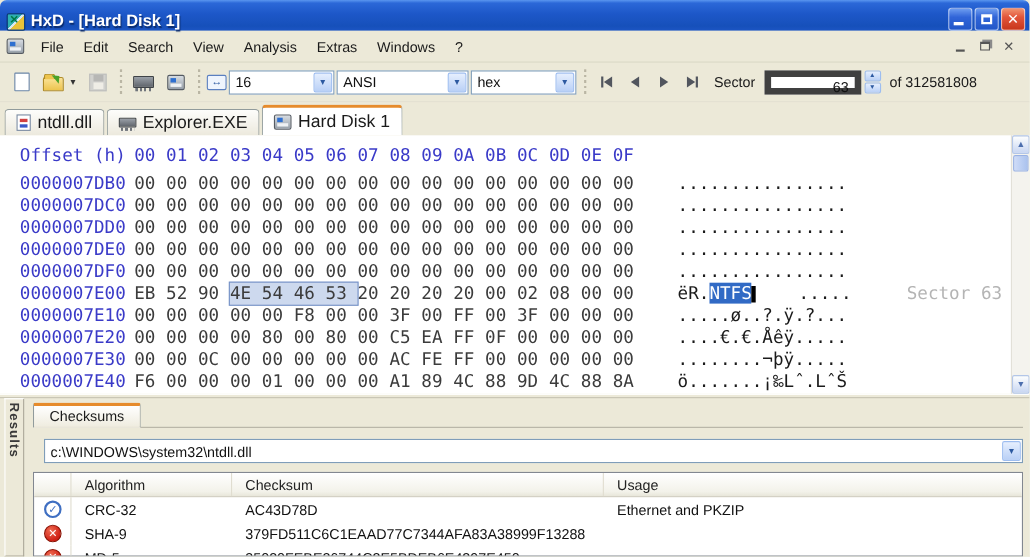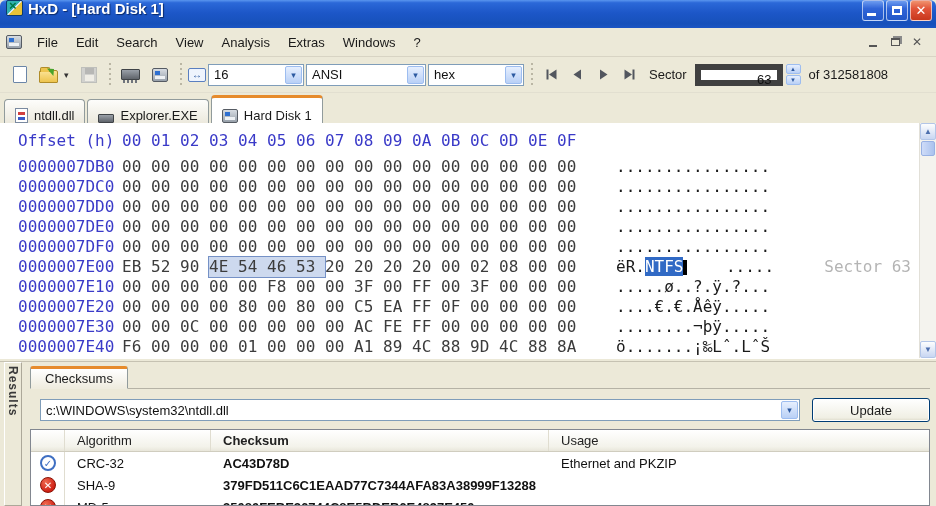--- a/index.html
+++ b/index.html
@@ -5,21 +5,21 @@
   :root{
     --accent_orange:#e68b2c; --selection_fill:#cdd9ee; --selection_border:#7591c6;
     --selection_strong:#316ac5; --offset_blue:#3a3ac8; --note_gray:#b4b4b4;
     --ok_blue:#3f6fc2; --error_red:#cf2015; --panel_beige:#ece9d8;
   }
   *{box-sizing:border-box; margin:0; padding:0;}
   body{font-family:"Liberation Sans","DejaVu Sans",sans-serif; background:#fff;}
   .window{width:936px;height:506px;overflow:hidden;position:relative;background:var(--panel_beige);}
 
   
-  .titlebar{height:28px;display:flex;align-items:flex-start;padding:0 4px 0 6px;
+  .titlebar{height:28px;display:flex;align-items:flex-end;padding:0 4px 0 6px;
     background:linear-gradient(180deg,#5a96ef 0%,#2b68d8 10%,#1d57c8 45%,#1650ba 85%,#1c55c4 100%);
     border-radius:6px 6px 0 0;}
   .app-icon{width:17px;height:16px;margin-right:5px;border-radius:2px;
     background:linear-gradient(135deg,#2fb0b0 0 45%,#d8e8f0 45% 55%,#e8c23a 55%);
     border:1px solid #0c3a6e;position:relative;}
   .app-icon::after{content:"×";position:absolute;left:2px;top:-3px;color:#074;font-weight:bold;font-size:13px;}
   .title-text{color:#fff;font-weight:bold;font-size:15px;text-shadow:1px 1px 1px #0a2a6a;flex:1;}
   .winbtns{display:flex;gap:2px;}
   .wbtn{width:22px;height:21px;border-radius:3px;border:1px solid #ffffff99;display:flex;align-items:center;justify-content:center;
     background:linear-gradient(180deg,#6d9cf0 0%,#3064d8 40%,#2257c8 100%);color:#fff;font-size:12px;font-weight:bold;position:relative;}
@@ -69,21 +69,21 @@
   .navbtn svg{fill:#52565e;}
   .tool-label{font-size:13px;color:#1a1a1a;padding:0 6px;}
   .num-input{width:88px;height:22px;border:6px solid #404040;background:#fff;font-size:13px;color:#111;
     text-align:right;padding:2px 5px 0 0;}
   .spinner{display:flex;flex-direction:column;gap:1px;margin-left:1px;}
   .spin-btn{width:15px;height:10px;background:linear-gradient(#e6effe,#b9d0f6);border:1px solid #9dbdf0;border-radius:2px;
     color:#2c59a0;font-size:6px;line-height:8px;text-align:center;}
 
   
   .tabbar{height:30px;display:flex;align-items:flex-end;background:var(--panel_beige);padding:0 0 0 4px;gap:2px;}
-  .tab{height:24px;display:flex;align-items:flex-end;gap:6px;padding:0 10px;font-size:13px;color:#1a1a1a;
+  .tab{height:24px;display:flex;align-items:center;gap:6px;padding:0 10px;font-size:16px;color:#1a1a1a;
     border:1px solid #919b9c;border-bottom:none;border-radius:4px 4px 0 0;
     background:linear-gradient(#fdfdfb,#ece9dd);}
   .tab.active{height:28px;background:#fff;border-top:3px solid var(--accent_orange);}
   .icon-file{width:13px;height:15px;background:#fff;border:1px solid #7a8aa0;position:relative;}
   .icon-file::before{content:"";position:absolute;left:2px;top:3px;width:7px;height:3px;background:#d04040;}
   .icon-file::after{content:"";position:absolute;left:2px;top:8px;width:7px;height:3px;background:#3858c8;}
 
   
   .hexarea{height:235px;position:relative;background:#fff;}
   .hexcontent{position:absolute;left:0;top:0;right:17px;bottom:0;overflow:hidden;
@@ -120,21 +120,21 @@
   .path-row{margin-top:9px;display:flex;align-items:center;gap:12px;height:24px;}
   .path-combo{flex:1;height:22px;margin-left:10px;}
   .xp-btn{width:118px;height:24px;font-family:inherit;font-size:13px;color:#1a1a1a;
     border:1px solid #003c74;border-radius:3px;background:linear-gradient(#fff,#f0efe4 85%,#dcd9c8);box-shadow:inset 0 0 0 1px #fff;}
   .res-table{margin-top:7px;flex:1;background:#fff;border:1px solid #828790;overflow:hidden;display:flex;flex-direction:column;}
   .rheader{display:flex;height:22px;align-items:center;background:linear-gradient(#ffffff,#f3f2ea 80%,#e8e6da);
     border-bottom:1px solid #d0cdbf;font-size:13px;color:#222;flex:none;}
   .rc{padding:0 0 0 12px;height:100%;display:flex;align-items:center;}
   .rc.icon-col{width:34px;border-right:1px solid #e0ddd0;}
   .rc.alg{width:146px;border-right:1px solid #e0ddd0;}
-  .rc.chk{width:338px;border-right:1px solid #e0ddd0;font-weight:bold;}
+  .rc.chk{width:338px;border-right:1px solid #e0ddd0;}
   .rc.usage{flex:1;}
   .rrow{display:flex;height:22px;align-items:center;font-size:13px;color:#111;flex:none;}
   .status-icon{width:16px;height:16px;border-radius:50%;display:flex;align-items:center;justify-content:center;
     font-size:10px;font-weight:bold;margin-left:9px;}
   .status-ok{border:2px solid var(--ok_blue);color:var(--ok_blue);background:#fff;}
   .status-error{background:radial-gradient(circle at 35% 30%,#ef6a50,var(--error_red) 70%);color:#fff;border:1px solid #8a1204;}
 </style>
 </head>
 <body>
 
@@ -292,21 +292,20 @@
         <div class="cs-tabrow">
           <div class="cs-tab">
             <span>Checksums</span>
           </div>
         </div>
         <div class="path-row">
           <div class="combo path-combo">
             <span class="val">c:\WINDOWS\system32\ntdll.dll</span>
             <span class="cbtn">▾</span>
           </div>
-          <button class="xp-btn">Update</button>
         </div>
         <div class="res-table">
           <div class="rheader">
             <span class="rc icon-col"></span>
             <span class="rc alg">Algorithm</span>
             <span class="rc chk">Checksum</span>
             <span class="rc usage">Usage</span>
           </div>
           <div id="results-rows">
               <div class="rrow">

